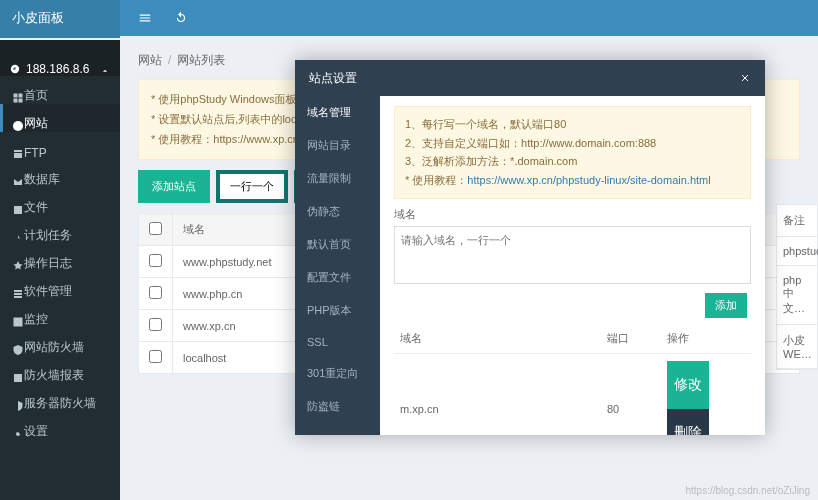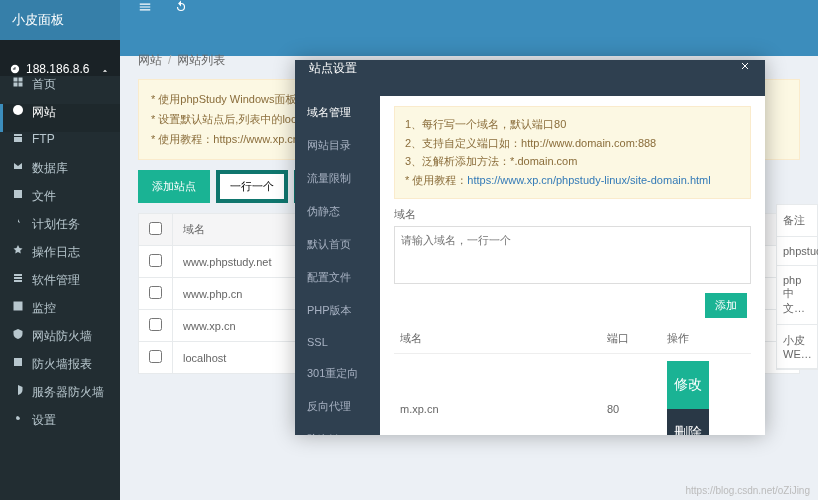--- a/index.html
+++ b/index.html
@@ -1,44 +1,44 @@
 <!DOCTYPE html>
 <html><head>
 <meta charset="utf-8">
 <style>
 *{box-sizing:border-box;margin:0;padding:0;font-family:"Microsoft YaHei",Arial,sans-serif}
 body{width:818px;height:500px;overflow:hidden;background:#ecf0f5;font-size:12px;color:#333;position:relative}
-.topbar{height:56px;background:#3c8dbc;display:flex;align-items:flex-start}
+.topbar{height:36px;background:#3c8dbc;display:flex;align-items:center}
 .brand{width:120px;height:40px;background:#367fa9;color:#fff;font-size:13px;display:flex;align-items:center;padding-left:12px}
 .tb-icons{display:flex;gap:22px;padding-left:18px;color:#fff}
 .tb-icons svg{width:14px;height:14px;fill:#fff;cursor:pointer}
 .sidebar{position:absolute;top:40px;left:0;bottom:0;width:120px;background:#222d32;color:#b8c7ce}
 .server-box{height:36px;background:#1a2226;display:flex;align-items:flex-end;padding:0 10px;justify-content:space-between;font-size:12px;color:#fff}
 .server-box svg{width:10px;height:10px;fill:#fff}
 .menu{list-style:none}
-.menu li{height:28px;display:flex;align-items:flex-start;padding-left:12px;gap:8px;font-size:12px;cursor:pointer}
+.menu li{height:28px;display:flex;align-items:flex-end;padding-left:12px;font-size:12px;cursor:pointer}
 .menu li.active{background:#1e282c;color:#fff;border-left:3px solid #3c8dbc;padding-left:9px}
 .menu li svg{width:12px;height:12px;fill:#b8c7ce}
 .menu li.active svg{fill:#fff}
 .main{position:absolute;top:40px;left:120px;right:0;bottom:0;padding:12px 18px}
 .crumb{color:#666;font-size:12px;margin-bottom:10px}
 .crumb .sep{margin:0 6px;color:#aaa}
 .notice{background:#fcf8e3;border:1px solid #faebcc;padding:10px 12px;color:#8a6d3b;line-height:1.8;font-size:11px}
 .btnrow{margin:10px 0;display:flex;gap:6px}
 .btn{padding:5px 10px;font-size:11px;border:4px solid #0f766e;background:#fff;cursor:pointer}
 .btn.primary{background:#1ab394;color:#fff;border-color:#1ab394}
 table.grid{width:100%;border-collapse:collapse;background:#fff}
 table.grid th,table.grid td{border:1px solid #e7eaec;padding:8px 10px;text-align:left;font-size:11px;color:#666;font-weight:normal}
 table.grid th{background:#f5f5f6}
 .cb{width:13px;height:13px}
 .remark{position:absolute;right:0;top:164px;background:#fff;border:1px solid #e7eaec;width:42px}
 .remark div{padding:8px 6px;border-bottom:1px solid #e7eaec;font-size:11px;color:#666}
 
 .modal{position:absolute;top:60px;left:295px;width:470px;height:375px;background:#fff;box-shadow:0 0 20px rgba(0,0,0,.3);display:flex;flex-direction:column}
-.m-head{height:36px;background:#2f4050;color:#fff;display:flex;align-items:flex-start;padding:0 14px;justify-content:space-between;font-size:12px}
+.m-head{height:36px;background:#2f4050;color:#fff;display:flex;align-items:center;padding:0 14px;justify-content:space-between;font-size:12px}
 .m-head svg{width:12px;height:12px;fill:#fff;cursor:pointer}
 .m-body{flex:1;display:flex;overflow:hidden}
 .m-nav{width:85px;background:#2f4050;color:#a7b1c2}
 .m-nav div{padding:9px 12px;font-size:11px;cursor:pointer}
 .m-nav div.on{color:#fff}
 .m-content{flex:1;padding:10px 14px;overflow:auto}
 .tipbox{background:#fcf8e3;border:1px solid #faebcc;padding:8px 10px;color:#8a6d3b;font-size:11px;line-height:1.7}
 .tipbox a{color:#337ab7}
 .lbl{font-size:11px;color:#666;margin:8px 0 4px}
 .ta{width:100%;height:58px;border:1px solid #ddd;padding:6px;font-size:11px;color:#999;resize:none}
@@ -218,21 +218,20 @@
     <div class="m-nav" id="mnav">
         <div class="on">域名管理</div>
         <div>网站目录</div>
         <div>流量限制</div>
         <div>伪静态</div>
         <div>默认首页</div>
         <div>配置文件</div>
         <div>PHP版本</div>
         <div>SSL</div>
         <div>301重定向</div>
-        <div>反向代理</div>
         <div>防盗链</div>
       </div>
     <div class="m-content">
       <div class="tipbox">
         <div>1、每行写一个域名，默认端口80</div>
         <div>2、支持自定义端口如：http://www.domain.com:888</div>
         <div>3、泛解析添加方法：*.domain.com</div>
         <div><span>* 使用教程：</span><a>https://www.xp.cn/phpstudy-linux/site-domain.html</a></div>
       </div>
       <div class="lbl">域名</div>

